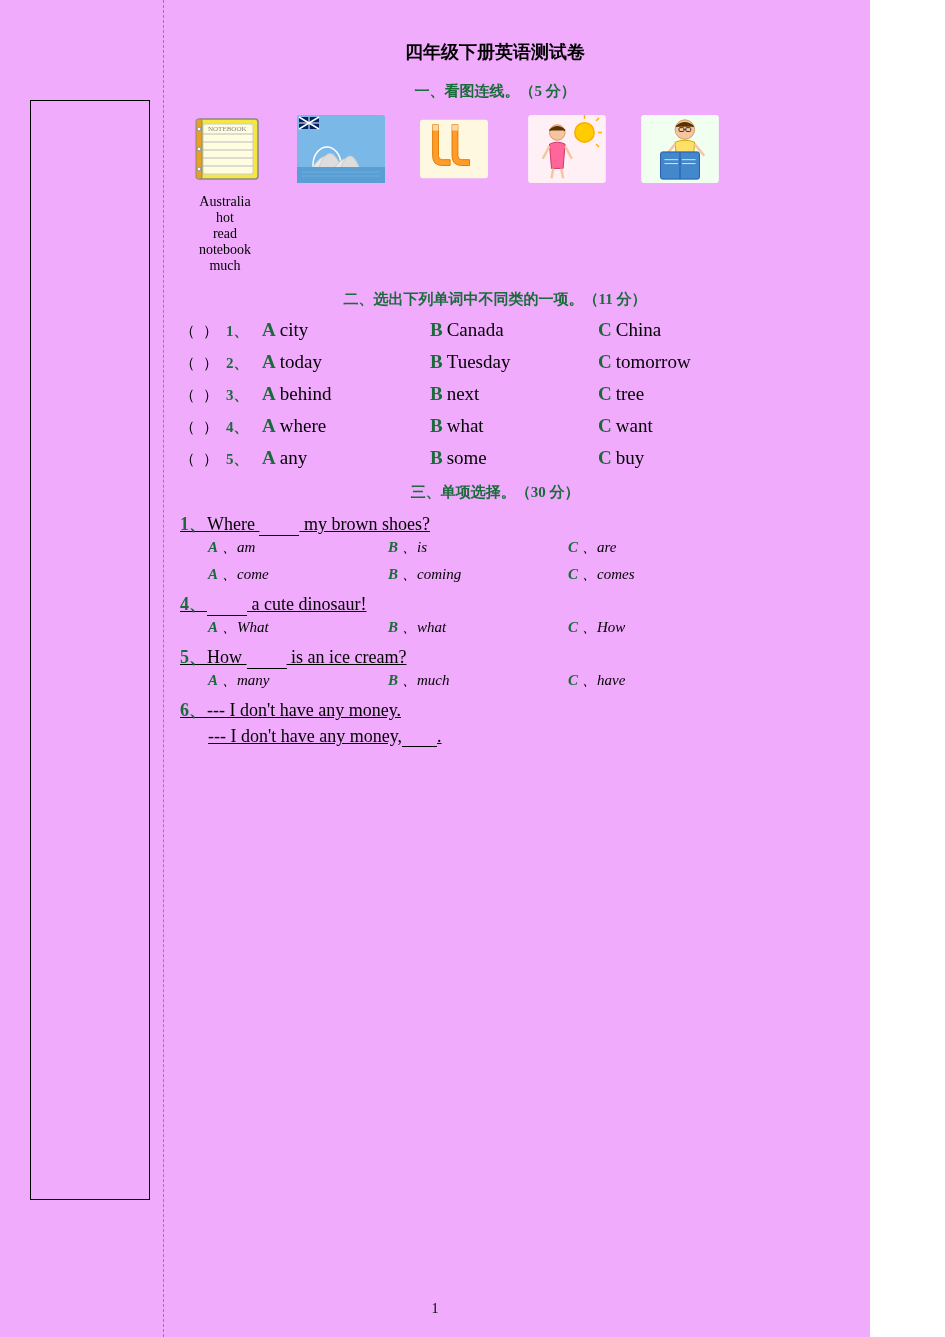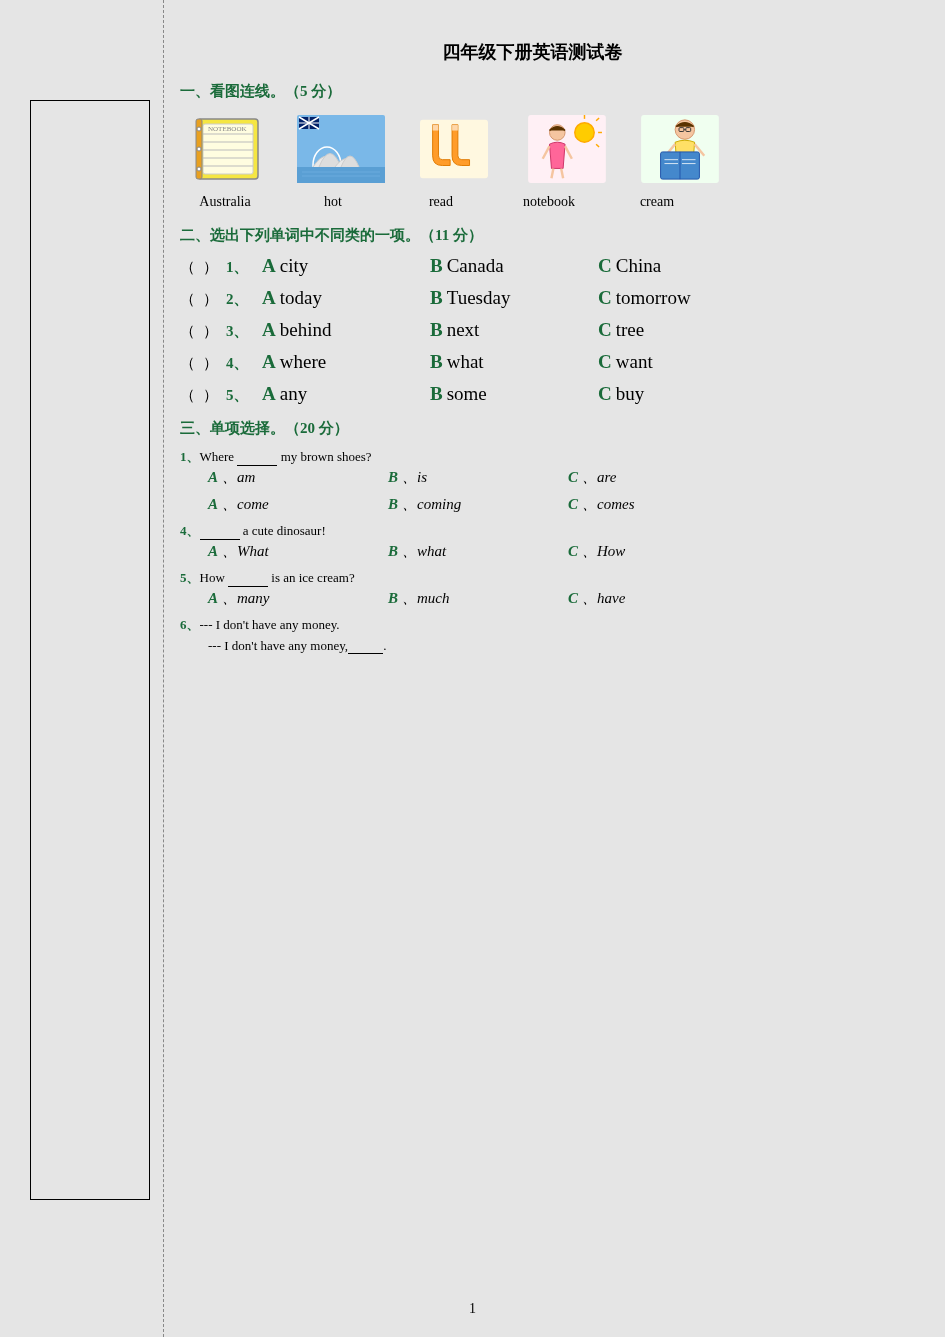--- a/index.html
+++ b/index.html
@@ -10,23 +10,23 @@
     body {
       background: #fff;
       font-family: "SimSun", "宋体", serif;
       font-size: 15px;
       color: #000;
       width: 945px;
       min-height: 1337px;
       position: relative;
     }
     .page {
-      width: 945px;
+      width: 870px;
       min-height: 1337px;
-      background: #e5e5e5;
+      background: #f0abfc;
       position: relative;
       padding: 40px 60px 40px 180px;
     }
     
     .sidebar-box {
       position: absolute;
       left: 30px;
       top: 100px;
       width: 120px;
       height: 1100px;
@@ -45,33 +45,34 @@
       font-size: 18px;
       font-weight: bold;
       margin-bottom: 18px;
       color: #000;
     }
     .section-title {
       font-size: 15px;
       font-weight: bold;
       color: #1a6b3a;
       margin-bottom: 10px;
+      text-align: center;
     }
     
     .images-row {
       display: flex;
       gap: 18px;
       margin-bottom: 8px;
       align-items: flex-end;
     }
 
     .labels-row {
       display: flex;
-      gap: 18px;
       margin-bottom: 16px;
+      flex-direction: column;
     }
     .label-item {
       width: 90px;
       text-align: center;
       font-size: 14px;
       color: #000;
     }
 
     .section {
       margin-bottom: 14px;
@@ -110,23 +111,24 @@
       color: #1a6b3a;
       font-weight: bold;
       margin-right: 4px;
     }
 
     .single-q {
       margin-bottom: 8px;
     }
 
     .single-q-line {
-      font-size: 13px;
+      font-size: 18px;
       color: #000;
       margin-bottom: 2px;
+      text-decoration: underline;
     }
 
     .single-q-line .q-label {
       color: #1a6b3a;
       font-weight: bold;
     }
 
     .answer-opts {
       display: flex;
       padding-left: 28px;
@@ -309,21 +311,21 @@
           <line x1="42" y1="50" x2="56" y2="50" stroke="#fff" stroke-width="0.8"></line>
         </svg>
       </div>
     </div>
 
     <div class="labels-row">
       <div class="label-item">Australia</div>
       <div class="label-item">hot</div>
       <div class="label-item">read</div>
       <div class="label-item">notebook</div>
-      <div class="label-item">cream</div>
+      <div class="label-item">much</div>
     </div>
   </div>
 
   <div class="section">
     <div class="section-title">二、选出下列单词中不同类的一项。（11 分）</div>
 
     <div class="question-block">
       <div class="q-row">
         <span class="paren">（</span>
         <span class="paren">）</span>
@@ -373,21 +375,21 @@
         <span class="paren">）</span>
         <span class="q-num">5、</span>
         <span class="option"><span class="option-letter">A</span>any</span>
         <span class="option"><span class="option-letter">B</span>some</span>
         <span class="option"><span class="option-letter">C</span>buy</span>
       </div>
     </div>
   </div>
 
   <div class="section">
-    <div class="section-title">三、单项选择。（20 分）</div>
+    <div class="section-title">三、单项选择。（30 分）</div>
 
     <div class="single-q">
       <div class="single-q-line">
         <span class="q-label">1、</span>Where <span class="blank"></span> my brown shoes?
       </div>
       <div class="answer-opts">
         <span class="answer-opt"><span class="opt-letter">A</span>、am</span>
         <span class="answer-opt"><span class="opt-letter">B</span>、is</span>
         <span class="answer-opt"><span class="opt-letter">C</span>、are</span>
       </div>

